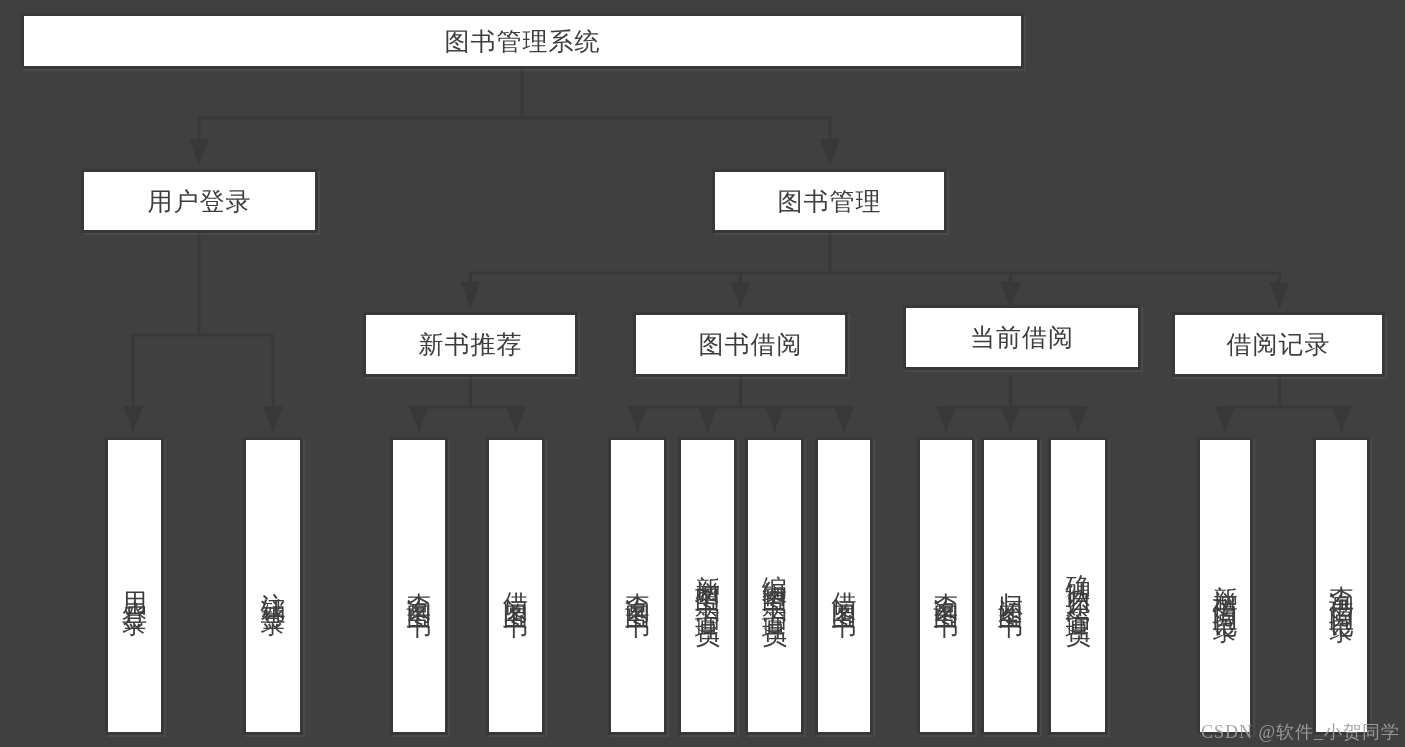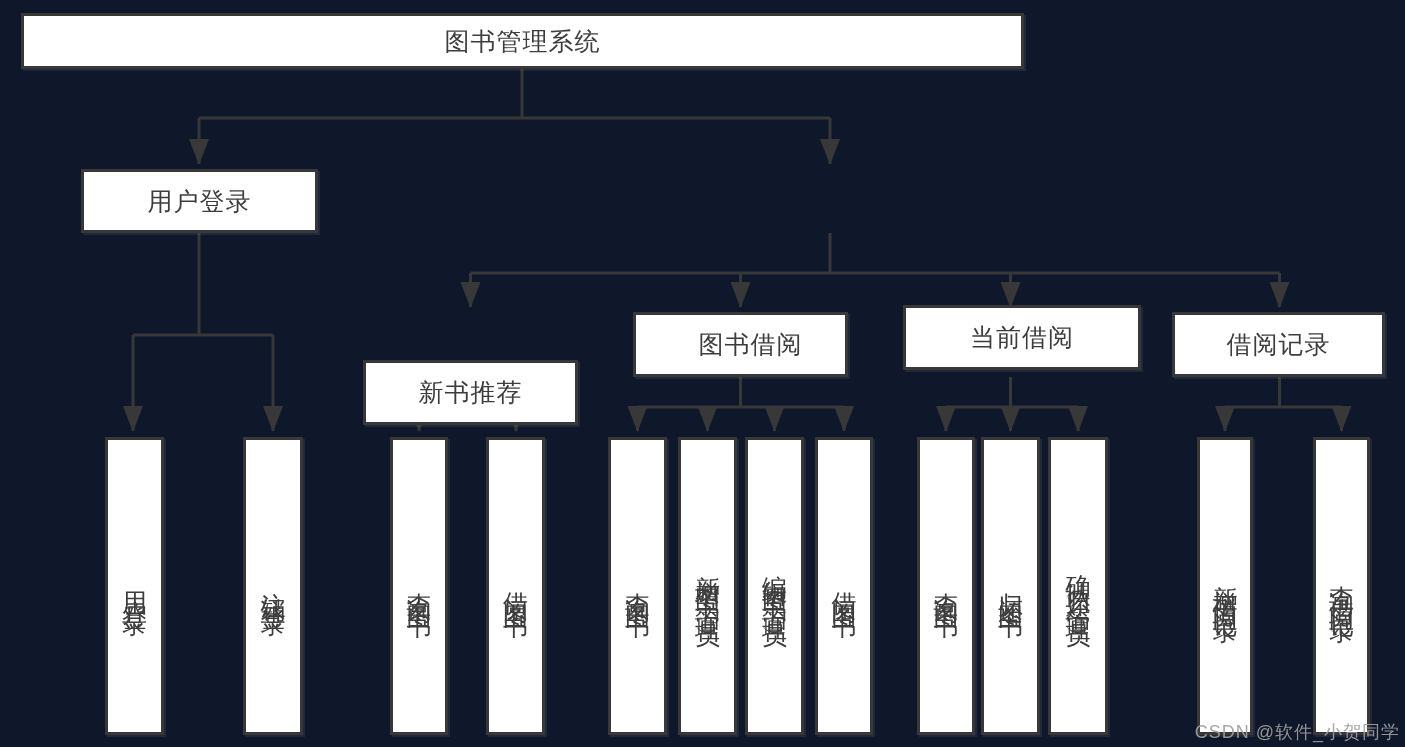--- a/index.html
+++ b/index.html
@@ -1,21 +1,21 @@
 <!DOCTYPE html>
 <html><head>
 <meta charset="utf-8">
 <style>
   html, body { margin: 0; padding: 0; background: #ffffff; }
   #stage {
     position: relative;
     width: 1405px;
     height: 747px;
-    background: #0f172a;
-    font-family: Liberation Sans, sans-serif;
+    background: #404040;
+    font-family: Liberation Serif, serif;
     overflow: hidden;
   }
   #connectors {
     position: absolute;
     left: 0; top: 0;
     width: 1405px; height: 747px;
     z-index: 1;
   }
   .node {
     position: absolute;
@@ -97,22 +97,25 @@
     </g>
   </svg>
 
   <div class="node hbox" style="left:21px; top:13px; width:1003px; height:56px;">
     <span>图书管理系统</span>
   </div>
 
   <div class="node hbox" style="left:81px; top:169px; width:237px; height:64px;">
     <span>用户登录</span>
   </div>
+  <div class="node hbox" style="left:712px; top:169px; width:235px; height:64px;">
+    <span>图书管理</span>
+  </div>
 
-  <div class="node hbox" style="left:363px; top:312px; width:215px; height:65px;margin-top:48px;">
+  <div class="node hbox" style="left:363px; top:312px; width:215px; height:65px;">
     <span>新书推荐</span>
   </div>
   <div class="node hbox" style="left:633px; top:312px; width:215px; height:65px;padding-left:20px;">
     <span>图书借阅</span>
   </div>
   <div class="node hbox" style="left:903px; top:305px; width:238px; height:65px;">
     <span>当前借阅</span>
   </div>
   <div class="node hbox" style="left:1172px; top:312px; width:213px; height:65px;">
     <span>借阅记录</span>

